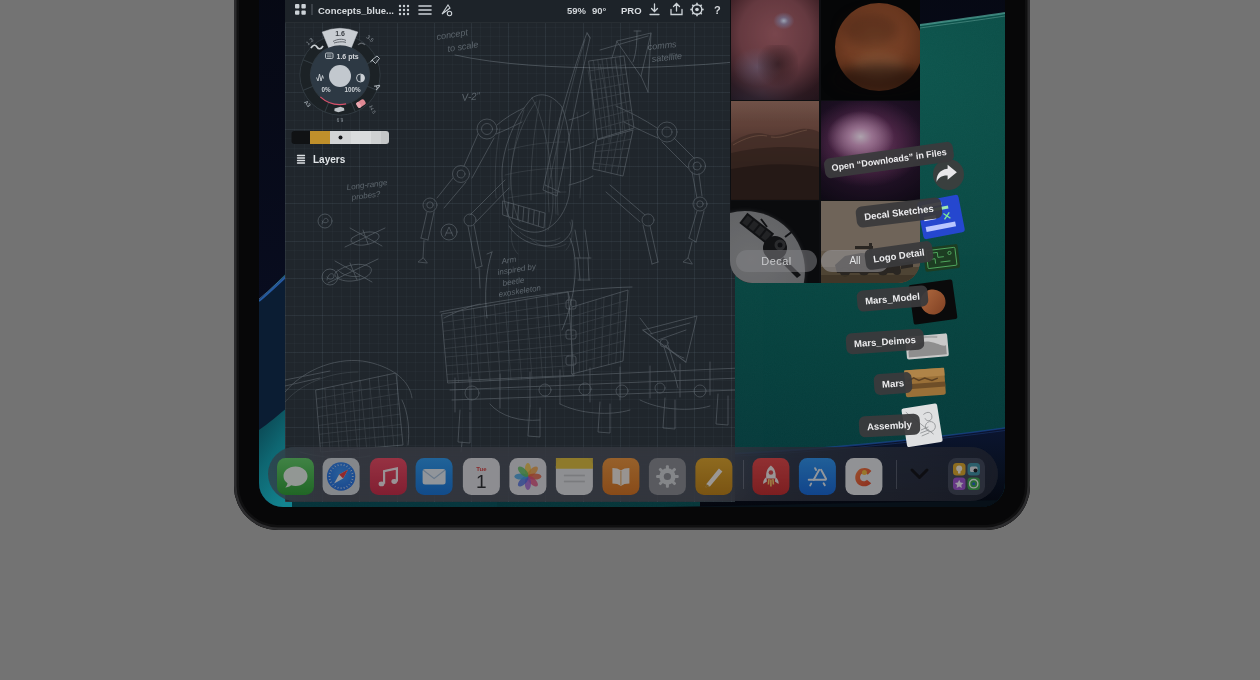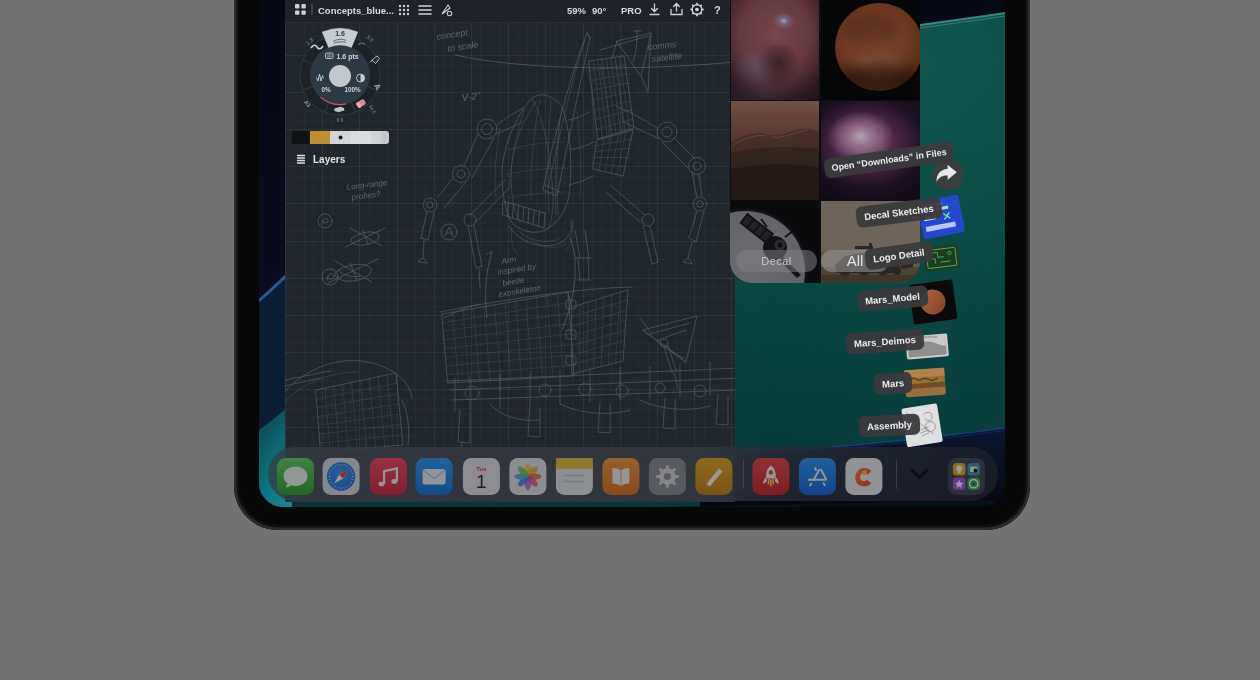--- a/index.html
+++ b/index.html
@@ -427,21 +427,21 @@
               <path d="M80,62 L92,60 L92,66 L80,68 Z"></path>
             </g>
             <rect x="0" y="74" width="99" height="8" fill="#55462f" opacity="0.8"></rect>
           </svg>
 
  <div class="abs" style="left:0;top:0;width:190px;height:433px;background:rgba(8,10,14,0.30)"></div>
 
  <div class="abs" style="left:6px;top:399.5px;width:81px;height:22px;border-radius:11px;background:rgba(130,130,135,0.52);"></div>
  <div class="abs" style="left:6px;top:399.5px;width:81px;height:22px;text-align:center;line-height:22px;font-size:11px;color:#c9cacc;letter-spacing:0.5px;">Decal</div>
  <div class="abs" style="left:91px;top:399.5px;width:68px;height:22px;border-radius:11px;background:rgba(155,155,160,0.55);"></div>
- <div class="abs" style="left:91px;top:399.5px;width:68px;height:22px;text-align:center;line-height:22px;font-size:15px;color:#e2e3e5;">All</div>
+ <div class="abs" style="left:91px;top:399.5px;width:68px;height:22px;text-align:center;line-height:22px;font-size:10px;color:#e2e3e5;">All</div>
 </div>
 <svg class="abs" style="left:820px;top:130px" width="185" height="330" viewBox="820 130 185 330">
 <defs>
 <linearGradient id="marsg" x1="0" y1="0" x2="1" y2="1">
               <stop offset="0" stop-color="#b06a40"></stop>
               <stop offset="1" stop-color="#7e3f22"></stop>
             </linearGradient>
 </defs>
 
 <circle cx="948.5" cy="174.5" r="15.5" fill="#393f3e"></circle>

